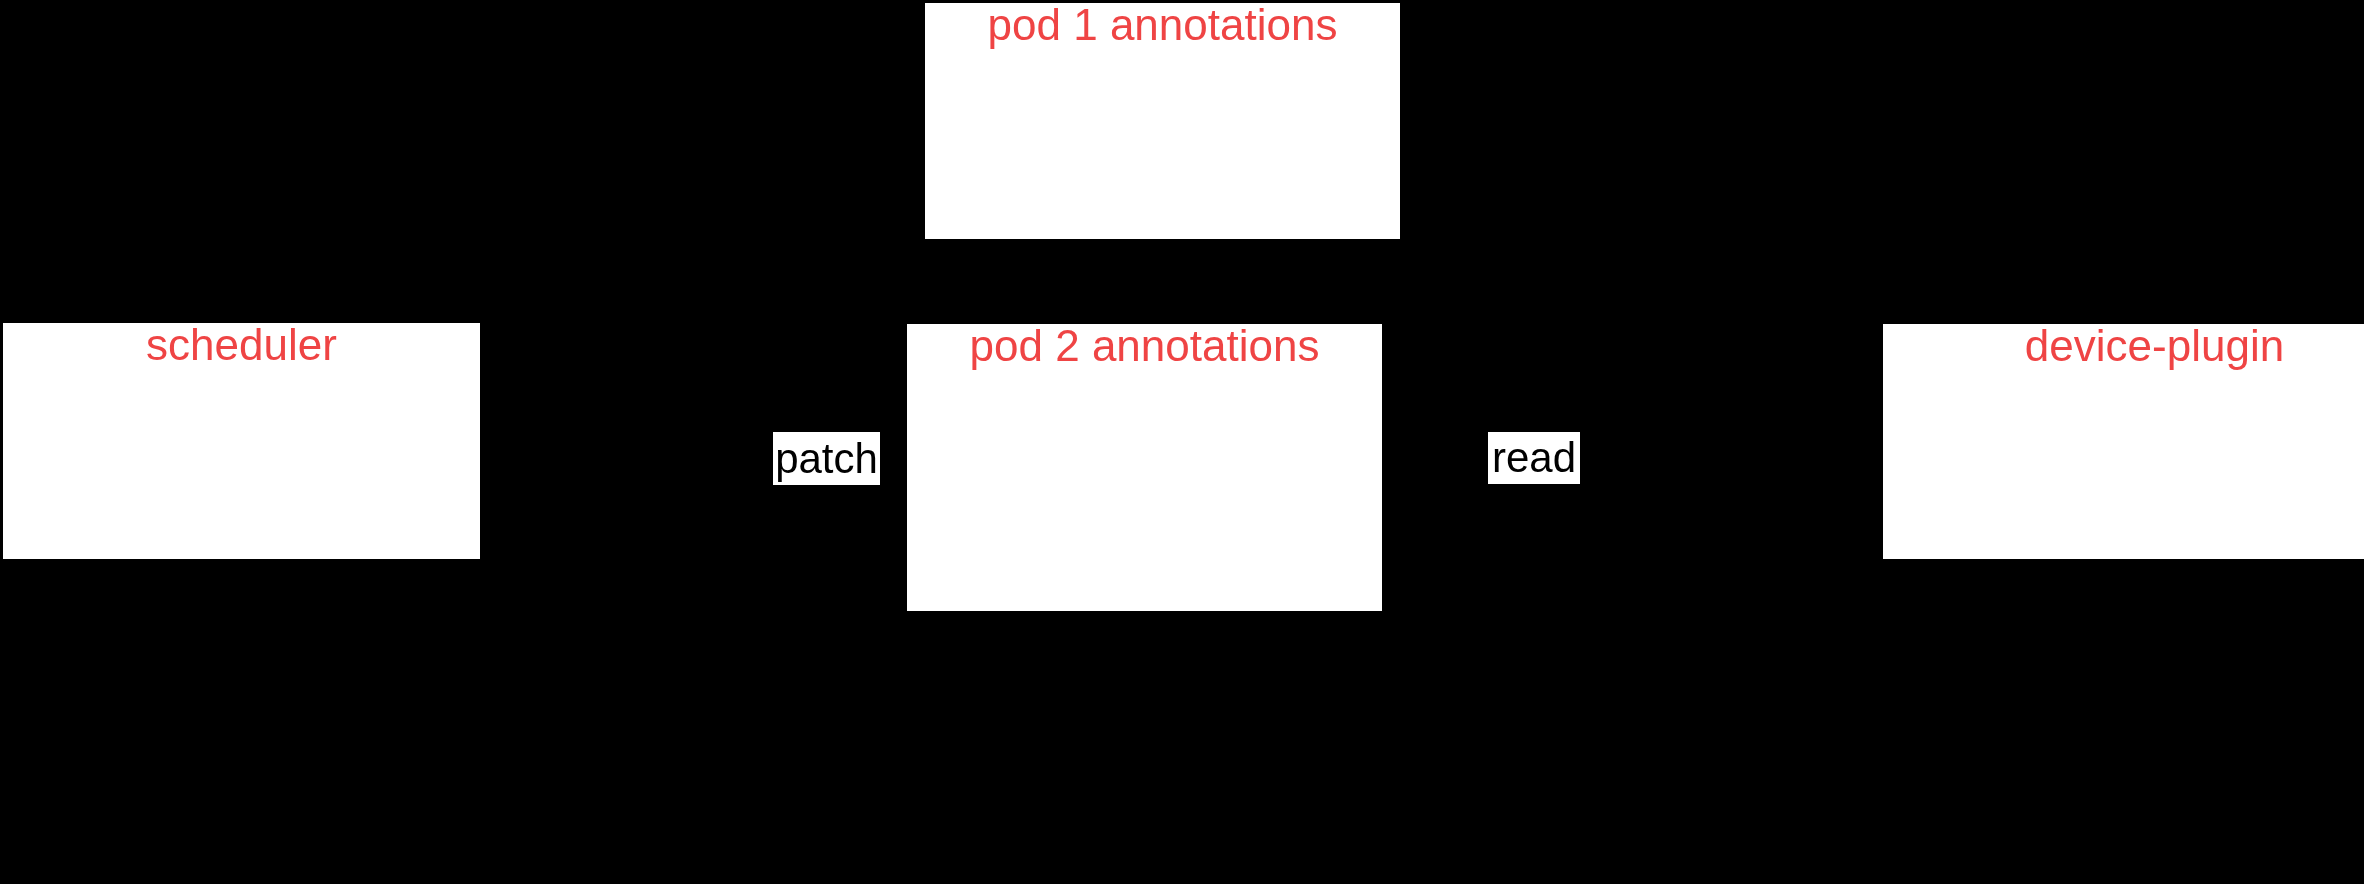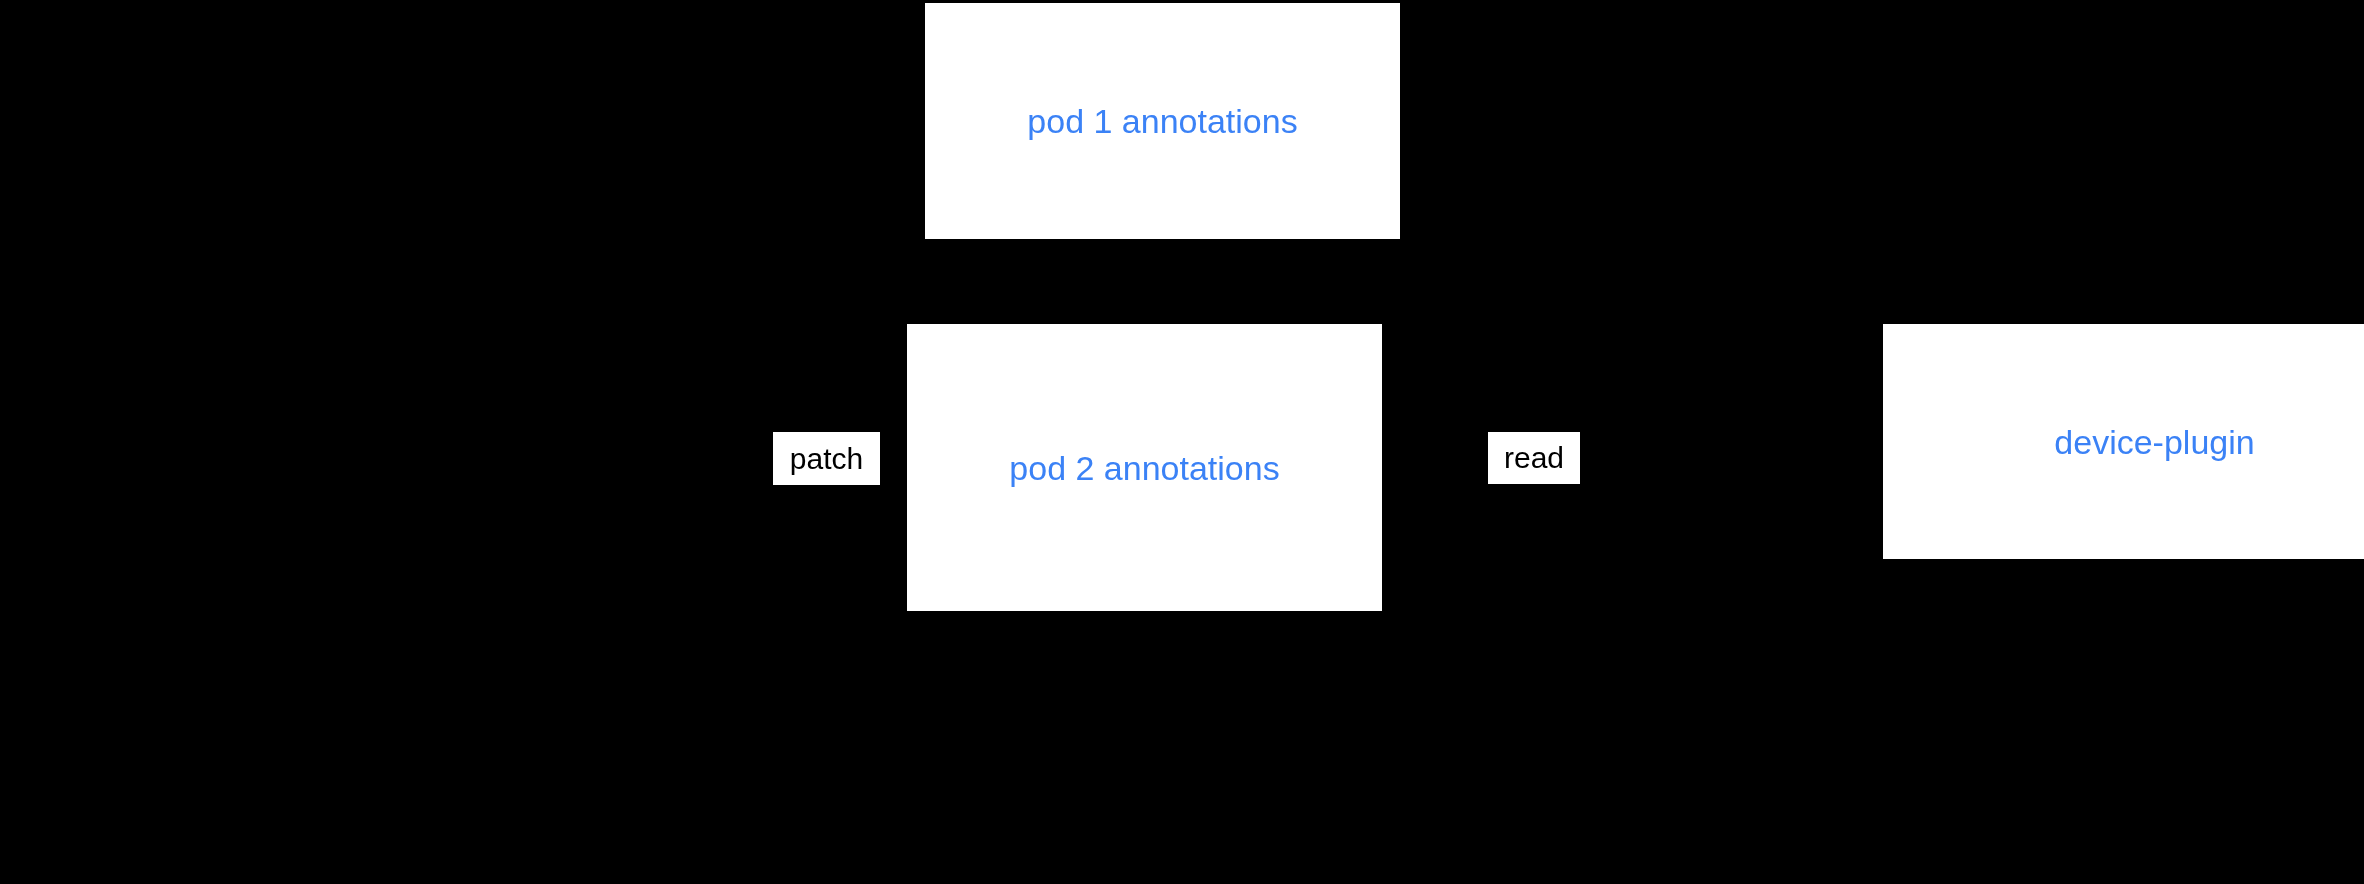--- a/index.html
+++ b/index.html
@@ -11,55 +11,57 @@
     position: relative;
     width: 2364px;
     height: 884px;
     background: #000000;
     overflow: hidden;
     font-family: "Liberation Sans", sans-serif;
   }
   .node {
     position: absolute;
     background: #ffffff;
-    color: #3b82f6;
+    color: #ef4444;
     display: flex;
-    align-items: center;
     justify-content: center;
-    font-size: 34px;
+    font-size: 44px;
     line-height: 1;
     white-space: nowrap;
   }
   .node-scheduler      { left: 3px;    top: 323px; width: 477px; height: 236px; }
   .node-pod1           { left: 925px;  top: 3px;   width: 475px; height: 236px; }
   .node-pod2           { left: 907px;  top: 324px; width: 475px; height: 287px; }
   .node-pod3           { left: 925px;  top: 645px; width: 475px; height: 236px; }
   .node-device-plugin  { left: 1883px; top: 324px; width: 543px; height: 235px; }
   .edge-label {
     position: absolute;
     background: #ffffff;
     color: #000000;
     display: flex;
     align-items: center;
     justify-content: center;
-    font-size: 30px;
+    font-size: 42px;
     line-height: 1;
     white-space: nowrap;
   }
   .edge-label-patch { left: 773px;  top: 432px; width: 107px; height: 53px; }
   .edge-label-read  { left: 1488px; top: 432px; width: 92px;  height: 52px; }
   .node-label, .edge-label-text {
     display: inline-block;
   }
 </style>
 </head>
 <body>
 
 <div class="canvas">
 
+  <div class="node node-scheduler">
+    <span class="node-label">scheduler</span>
+  </div>
 
   <div class="node node-pod1">
     <span class="node-label">pod 1 annotations</span>
   </div>
 
   <div class="node node-pod2">
     <span class="node-label">pod 2 annotations</span>
   </div>
 
 

